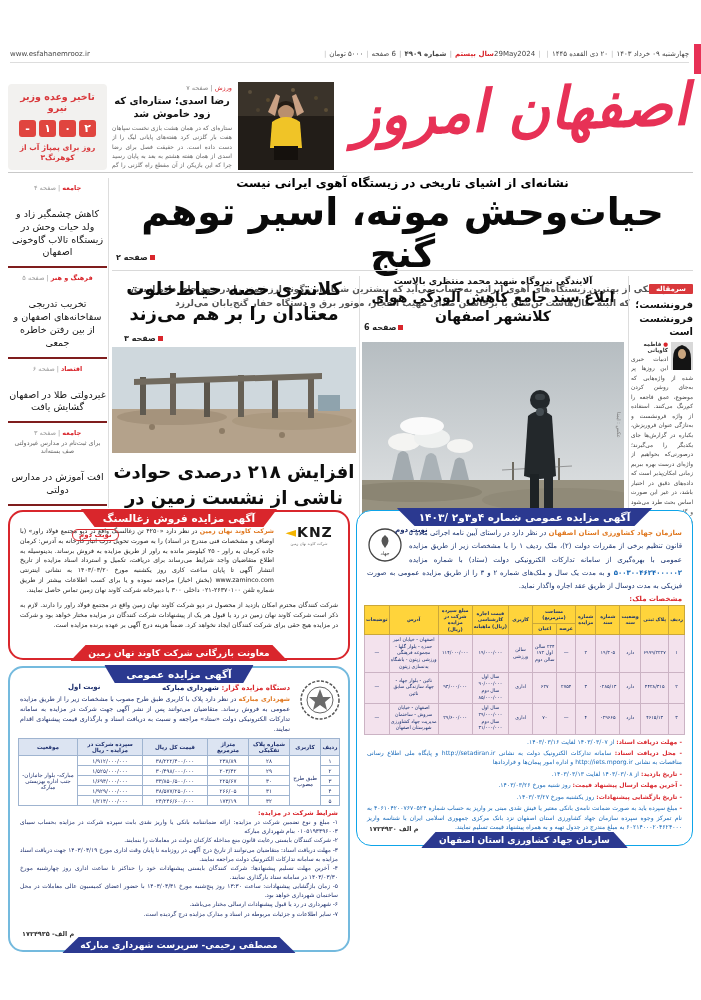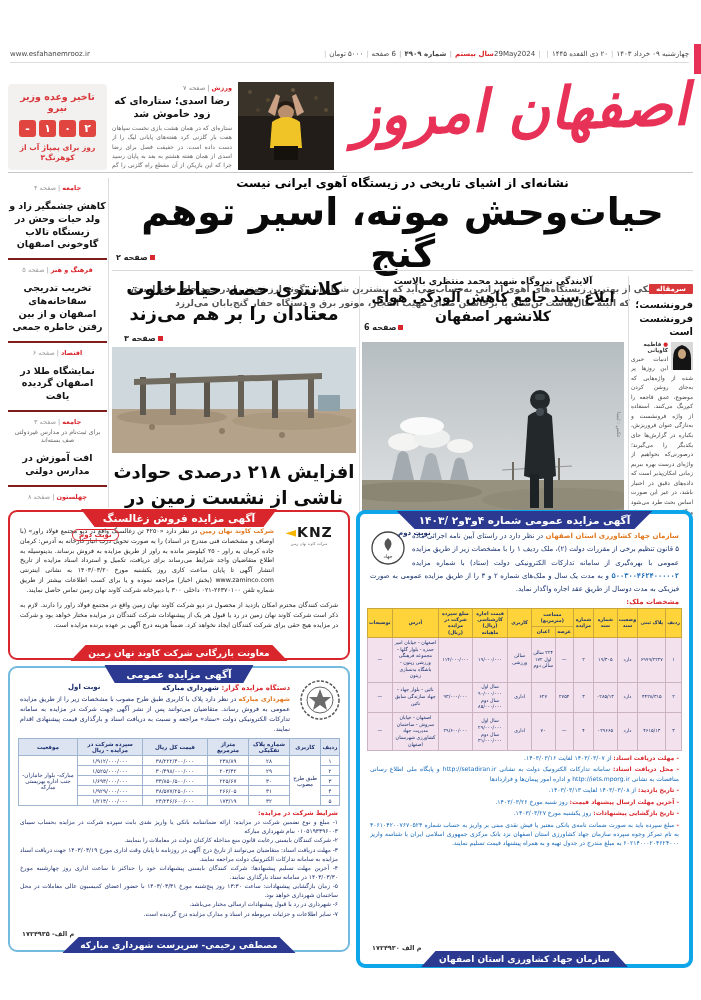--- a/index.html
+++ b/index.html
@@ -19,21 +19,21 @@
         transform:rotate(-2deg);white-space:nowrap;letter-spacing:-2px;}
   .countdown{position:absolute;top:84px;left:8px;width:99px;height:86px;background:#f2f1ef;
              border-radius:4px;box-sizing:border-box;padding:7px 4px;text-align:center;}
   .countdown .t{font-size:9.5px;font-weight:bold;color:#d9383b;line-height:1.2;}
   .digits{display:flex;gap:3px;justify-content:center;margin:6px 0;direction:ltr;}
   .digit{width:17px;height:17px;background:#e0453f;color:#fff;border-radius:3px;
          font-weight:bold;font-size:11px;line-height:17px;text-align:center;}
   .countdown .c{font-size:7.5px;font-weight:bold;color:#d9383b;line-height:1.3;}
   .sports{position:absolute;top:84px;left:112px;width:120px;height:86px;overflow:hidden;}
   .slabel{font-size:6.5px;text-align:right;}
-  .slabel .sec{color:#d9262c;font-weight:bold;}
+  .slabel .sec{color:#d9262c;font-weight:normal;}
   .slabel .pg{color:#888;}
   .sports h3{margin:2px 0 0;font-size:10px;font-weight:bold;text-align:center;line-height:1.3;}
   .sports p{margin:3px 0 0;font-size:6px;color:#666;text-align:justify;line-height:1.55;}
   .photo{display:block;}
   .playerphoto{position:absolute;top:82px;left:238px;width:96px;height:88px;}
   
   .hline1{position:absolute;top:172px;left:8px;right:8px;border-top:1px solid #c9c9c9;}
   .hline2{position:absolute;top:270px;left:112px;right:8px;border-top:1px solid #d9d9d9;}
   .vl{position:absolute;width:1px;background:#ddd;}
   .lead{position:absolute;top:176px;left:112px;width:581px;text-align:center;}
@@ -44,41 +44,41 @@
   .sq{display:inline-block;width:5px;height:5px;background:#d9262c;}
   .pr-lead{position:absolute;top:253px;left:116px;}
   
   .sidebar{position:absolute;top:178px;left:8px;width:99px;}
   .sb-item{padding:6px 1px 7px;border-bottom:2px solid #7f1d1d;text-align:center;}
   .sb-item:last-child{border-bottom:none;}
   .sb-label{font-size:6.5px;}
   .sb-label .sec{color:#d9262c;font-weight:bold;}
   .sb-label .pg{color:#999;}
   .sb-kicker{font-size:6.3px;color:#666;margin-top:2px;line-height:1.3;}
-  .sb-h{font-size:9.5px;font-weight:bold;line-height:1.35;margin-top:8px;color:#141414;}
+  .sb-h{font-size:9.5px;font-weight:normal;line-height:1.35;margin-top:16px;color:#141414;}
   
   .mid{position:absolute;top:276px;left:112px;width:244px;}
   .mid h2{margin:0;font-size:18px;font-weight:bold;text-align:center;line-height:1.4;color:#0d0d0d;}
   .mid .pr-row{text-align:left;margin:0 0 2px 12px;}
   .air{position:absolute;top:276px;left:362px;width:262px;}
   .air .kicker{font-size:9px;font-weight:bold;text-align:center;color:#111;}
   .air h2{margin:2px 0 0;font-size:14px;font-weight:bold;text-align:center;line-height:1.35;color:#0d0d0d;}
   .air .pr-row{text-align:left;margin:-11px 0 0 2px;}
   .credit-v{position:absolute;top:70px;right:2px;writing-mode:vertical-rl;font-size:5px;color:#777;}
   
   .editorial{position:absolute;top:276px;left:631px;width:62px;height:256px;overflow:hidden;}
   .ed-tag{display:inline-block;background:#d9383b;color:#fff;font-size:7px;font-weight:bold;
           padding:1px 7px;border-radius:1px;}
   .editorial h3{margin:3px 0 2px;font-size:10px;font-weight:bold;line-height:1.35;color:#111;text-align:right;}
   .ed-photo{float:right;margin:1px 0 2px 3px;}
   .ed-author{font-size:5.5px;color:#333;font-weight:bold;}
   .ed-author .dot{color:#d9262c;}
   .ed-body{font-size:5.8px;color:#444;line-height:1.65;text-align:justify;margin-top:2px;}
   
-  .ad{position:absolute;background:#fff;border-radius:9px;box-sizing:border-box;}
+  .ad{position:absolute;background:#fff;border-radius:15px;box-sizing:border-box;}
   .ribbon{position:absolute;top:-3px;left:50%;transform:translateX(-50%);color:#fff;font-weight:bold;
           text-align:center;clip-path:polygon(0 0,100% 0,93% 100%,7% 100%);padding:3px 22px;
           white-space:nowrap;font-size:10.5px;z-index:2;}
   .ribbon-b{position:absolute;bottom:-3px;left:50%;transform:translateX(-50%);color:#fff;font-weight:bold;
           text-align:right;clip-path:polygon(7% 0,93% 0,100% 100%,0 100%);padding:3px 18px;
           white-space:nowrap;font-size:9px;z-index:2;}
   .bg-red{background:#d9262c;} .bg-navy{background:#2b3990;}
   .round-lbl{position:absolute;font-size:7px;font-weight:bold;}
   
   .ad-coal{top:510px;left:8px;width:342px;height:150px;border:2px solid #d9262c;}
@@ -99,26 +99,26 @@
   .mob-intro{margin:2px 58px 0 10px;font-size:6.3px;color:#1a2c6b;line-height:1.6;text-align:justify;}
   .mob-intro .ilead{color:#e07820;font-weight:bold;}
   table{border-collapse:collapse;}
   .mtable{width:calc(100% - 16px);margin:4px 8px 2px;font-size:5.6px;color:#1a2c6b;}
   .mtable th{background:#dce4f2;border:0.5px solid #9fb4d0;padding:2px 1px;font-weight:bold;}
   .mtable td{border:0.5px solid #9fb4d0;padding:1.5px 1px;text-align:center;}
   .mcond-title{margin:3px 10px 0;font-size:6.5px;font-weight:bold;color:#d9262c;}
   .mcond{margin:1px 10px 0;font-size:5.9px;color:#1a2c6b;line-height:1.45;text-align:justify;}
   .malaf{position:absolute;bottom:12px;left:12px;font-size:6.5px;font-weight:bold;color:#333;}
   
-  .ad-jihad{top:510px;left:356px;width:337px;height:458px;border:4px solid #0ea5e9;}
+  .ad-jihad{top:510px;left:356px;width:337px;height:336px;border:1px solid #0ea5e9;}
   .ad-jihad .round-lbl{top:15px;left:38px;color:#1a2c6b;}
   .jintro{margin:16px 10px 0;font-size:7px;color:#16306e;line-height:1.9;text-align:justify;}
   .jlogo{float:left;margin:0 6px 2px 0;}
   .jintro .ilead{color:#e07820;font-weight:bold;}
-  .jintro .inum{color:#1668b8;font-weight:bold;direction:ltr;unicode-bidi:embed;font-family:Liberation Mono, monospace;}
+  .jintro .inum{color:#1668b8;font-weight:bold;direction:ltr;unicode-bidi:embed;}
   .jspecs{margin:2px 10px 0;font-size:7px;font-weight:bold;color:#d9262c;}
   .jtable{width:calc(100% - 14px);margin:2px 7px;font-size:4.8px;color:#16306e;}
   .jtable th{background:#ffd43b;border:0.5px solid #caa73a;padding:1.5px 1px;font-weight:bold;line-height:1.3;}
   .jtable td{background:#f3e2ed;border:0.5px solid #cbb3c4;padding:1.5px 1px;text-align:center;line-height:1.4;}
   .jcond{margin:2px 10px 0;font-size:6.1px;line-height:1.55;text-align:justify;}
   .jcond .lab{color:#d9262c;font-weight:bold;}
   .jcond .txt{color:#1668b8;}
 </style>
 </head>
 <body>
@@ -192,21 +192,21 @@
     <div class="sb-item">
       <div class="sb-label"><span class="sec">جامعه</span> <span class="pg">| صفحه ۴</span></div>
       <div class="sb-h">کاهش چشمگیر زاد و ولد حیات وحش در زیستگاه تالاب گاوخونی اصفهان</div>
     </div>
     <div class="sb-item">
       <div class="sb-label"><span class="sec">فرهنگ و هنر</span> <span class="pg">| صفحه ۵</span></div>
       <div class="sb-h">تخریب تدریجی سقاخانه‌های اصفهان و از بین رفتن خاطره جمعی</div>
     </div>
     <div class="sb-item">
       <div class="sb-label"><span class="sec">اقتصاد</span> <span class="pg">| صفحه ۶</span></div>
-      <div class="sb-h">نمایشگاه طلا در اصفهان گردیده یافت</div>
+      <div class="sb-h">غیردولتی طلا در اصفهان گشایش یافت</div>
     </div>
     <div class="sb-item">
       <div class="sb-label"><span class="sec">جامعه</span> <span class="pg">| صفحه ۳</span></div>
       <div class="sb-kicker">برای ثبت‌نام در مدارس غیردولتی صف بسته‌اند</div>
       <div class="sb-h">افت آموزش در مدارس دولتی</div>
     </div>
     <div class="sb-item">
       <div class="sb-label"><span class="sec">چهلستون</span> <span class="pg">| صفحه ۸</span></div>
       <div class="sb-h">رؤیای روستای جهانی گردشگری ابیانه به واقعیت خواهد پیوست</div>
     </div>

